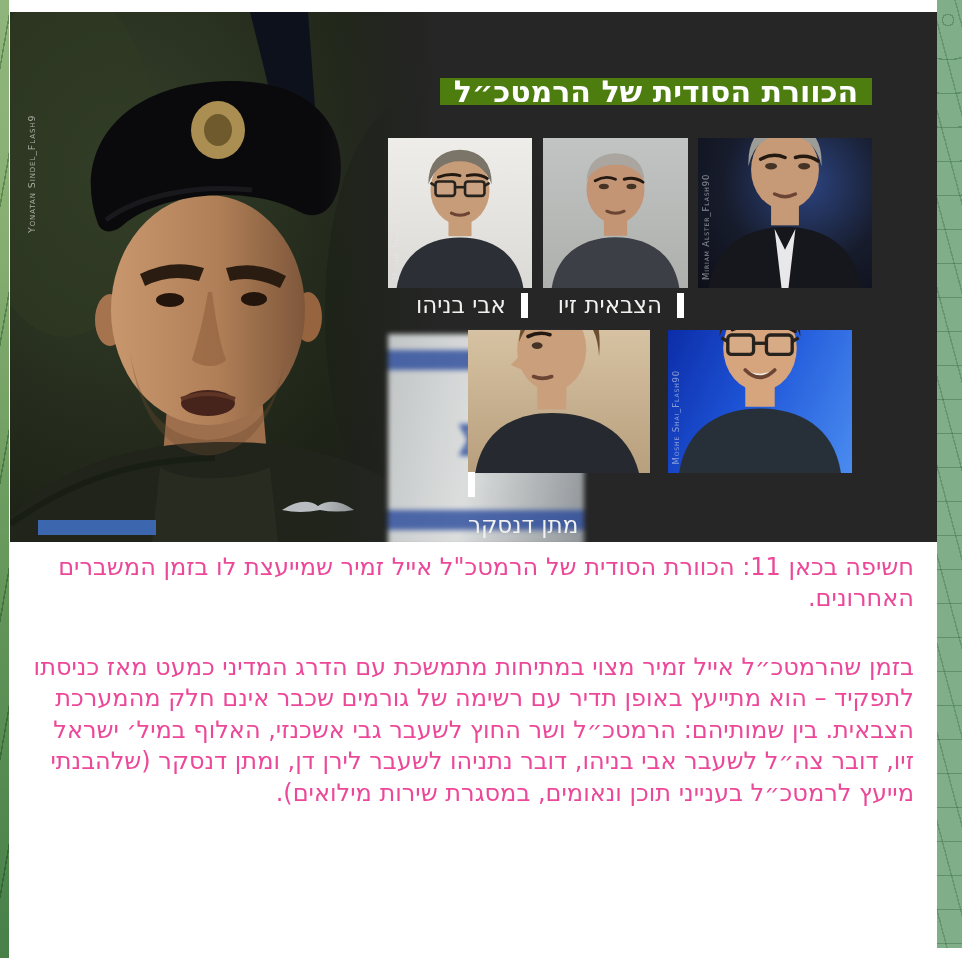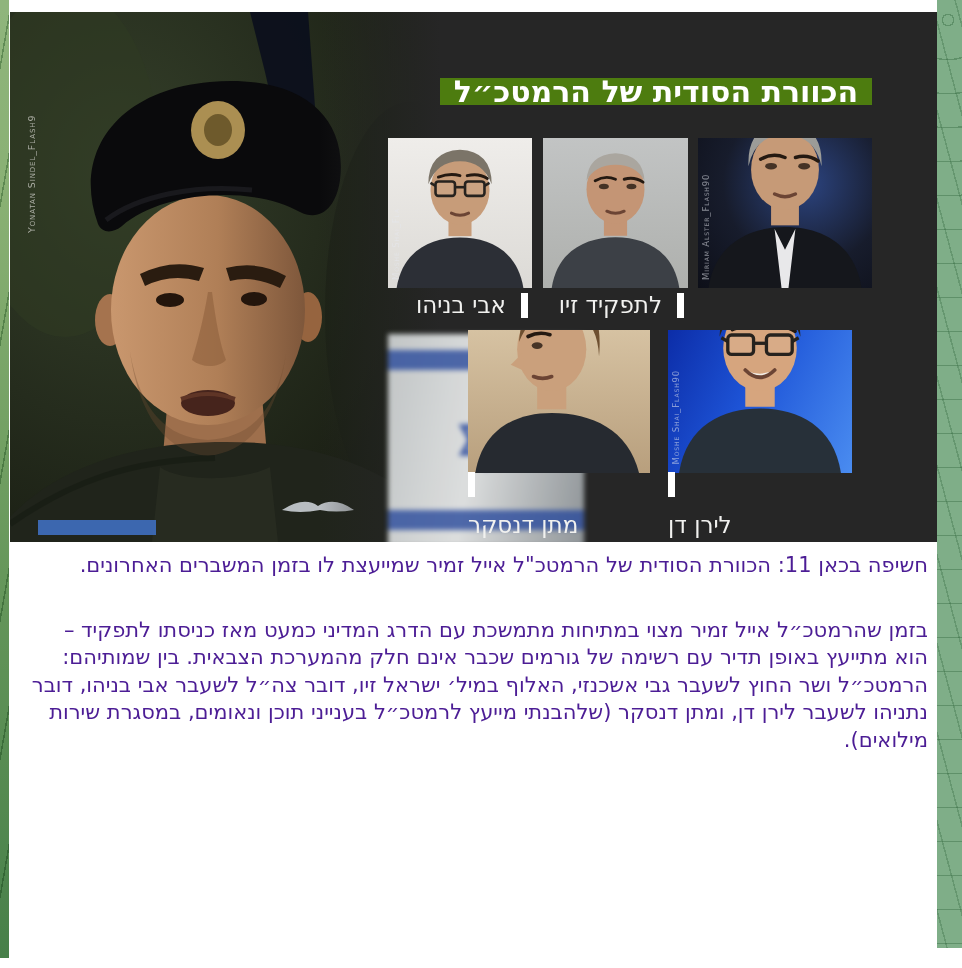--- a/index.html
+++ b/index.html
@@ -85,23 +85,23 @@
   .plabel .bar{width:7px;height:25px;background:#ffffff;flex:0 0 auto;}
   .lab-top{top:272px;}
   .lab-bottom{top:460px;flex-direction:column;}
   .lab-ashkenazi{left:688px;width:174px;}
   .lab-ziv{left:533px;width:145px;}
   .lab-benayahu{left:378px;width:144px;}
   .lab-liran{left:658px;width:184px;}
   .lab-dansker{left:458px;width:182px;}
   
   .article{
-    position:absolute;left:26px;right:34px;top:552px;
-    direction:rtl;text-align:right;color:#4c1d95;
-    font-size:21px;line-height:1.31;
+    position:absolute;left:26px;right:48px;top:552px;
+    direction:rtl;text-align:right;color:#ec4899;
+    font-size:24px;line-height:1.31;
   }
   .article p{margin:0 0 37px 0;}
 </style>
 </head>
 <body>
 
 <div class="border-left"></div>
 <div class="border-right"></div>
 
 <div class="collage">
@@ -216,21 +216,21 @@
           <path class="brow" d="M35,33 q8,-3 15,-1"></path>
           <path class="brow" d="M55,32 q8,-2 14,2"></path>
       <path class="mouth" d="M44,58 q6,3 12,0"></path>
         </g>
     </svg>
     <span class="credit credit-card">Moshe Shai_Fla</span>
   </div>
 
   <div class="plabel lab-top lab-ziv">
     <span class="bar"></span>
-    <span>לתפקיד זיו</span>
+    <span>הצבאית זיו</span>
   </div>
   <div class="plabel lab-top lab-benayahu">
     <span class="bar"></span>
     <span>אבי בניהו</span>
   </div>
 
   <div class="card row-bottom card-liran">
     <svg class="bust" viewBox="0 0 100 110" preserveAspectRatio="xMidYMax slice">
       <path class="shirt" d="M6,110 C10,84 30,75 50,75 C70,75 90,84 94,110 Z"></path>
       <rect class="skin" x="42" y="58" width="16" height="16"></rect>
@@ -261,24 +261,20 @@
       <path class="skin" d="M30,44 L23.5,50.5 L31,54 Z"></path>
       <path class="hair" d="M28,38 Q30,11 52,11 Q75,13 72,46 Q71,23 52,19 Q36,19 28,38 Z"></path>
       <g>
           <path class="brow" d="M33,35 q6,-3 12,-1"></path>
       <ellipse class="eye" cx="38" cy="40" rx="3" ry="1.8"></ellipse>
       <path class="mouth" d="M36,57 q5,2 10,0"></path>
         </g>
     </svg>
   </div>
 
-  <div class="plabel lab-bottom lab-liran">
-    <span class="bar"></span>
-    <span>לירן דן</span>
-  </div>
   <div class="plabel lab-bottom lab-dansker">
     <span class="bar"></span>
     <span>מתן דנסקר</span>
   </div>
 
 </div>
 
 <div class="article">
   <p>חשיפה בכאן 11: הכוורת הסודית של הרמטכ"ל אייל זמיר שמייעצת לו בזמן המשברים האחרונים.</p>
   <p>בזמן שהרמטכ״ל אייל זמיר מצוי במתיחות מתמשכת עם הדרג המדיני כמעט מאז כניסתו לתפקיד – הוא מתייעץ באופן תדיר עם רשימה של גורמים שכבר אינם חלק מהמערכת הצבאית. בין שמותיהם: הרמטכ״ל ושר החוץ לשעבר גבי אשכנזי, האלוף במיל׳ ישראל זיו, דובר צה״ל לשעבר אבי בניהו, דובר נתניהו לשעבר לירן דן, ומתן דנסקר (שלהבנתי מייעץ לרמטכ״ל בענייני תוכן ונאומים, במסגרת שירות מילואים).</p>

